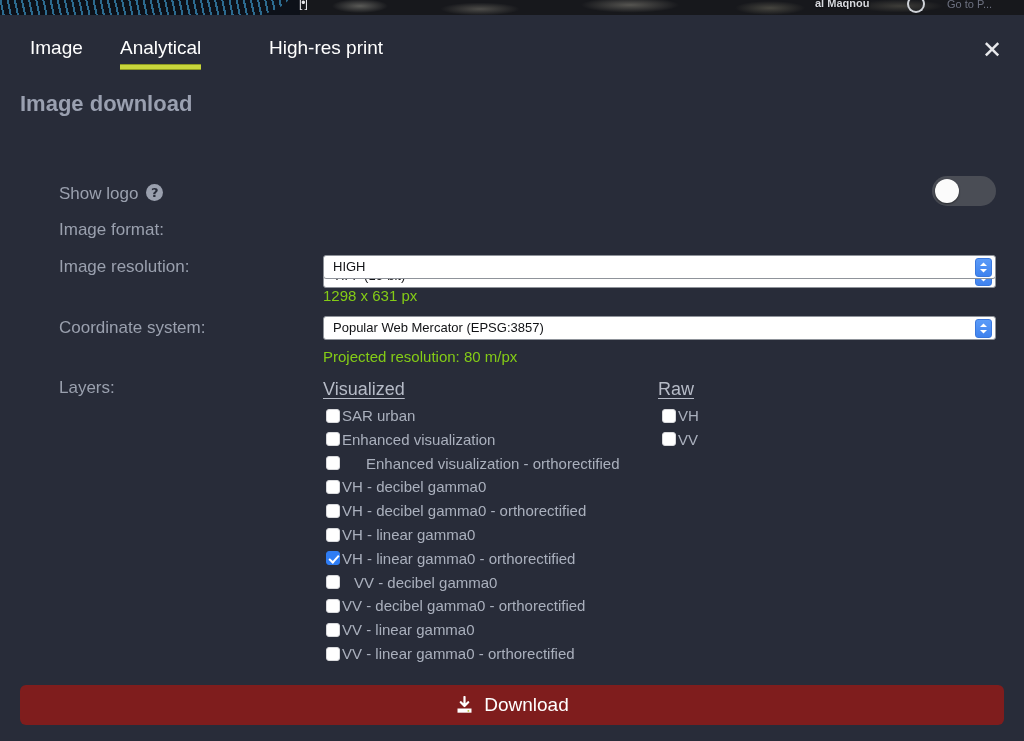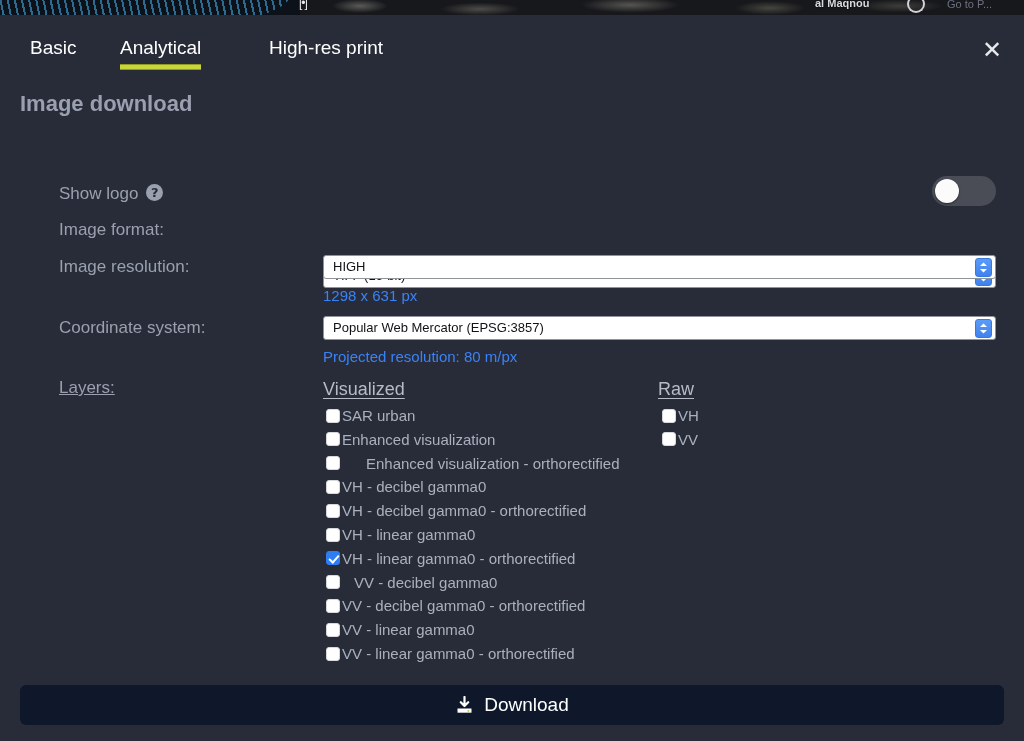--- a/index.html
+++ b/index.html
@@ -160,26 +160,26 @@
     position: absolute; right: 3px; top: 2px;
     width: 17px; height: 19px;
     border-radius: 3px;
     background: linear-gradient(#5b9bf8, #3f82ee);
     border: 1px solid #3a78dd;
   }
   .sel-wrap .spinner svg { display: block; margin: 2px auto 0; }
 
   .sub-note {
     position: absolute; left: 323px;
-    color: #3b82f6; font-size: 15px;
-    white-space: nowrap;
-  }
-
-  
-  #layers-label { position: absolute; left: 59px; top: 363px; color: #9aa0ae; font-size: 17px; text-decoration: underline; }
+    color: #84cc16; font-size: 15px;
+    white-space: nowrap;
+  }
+
+  
+  #layers-label { position: absolute; left: 59px; top: 363px; color: #9aa0ae; font-size: 17px; }
   .col-title {
     position: absolute;
     color: #b6bbc7; font-size: 18px;
     text-decoration: underline;
     text-underline-offset: 3px;
   }
   #col-visualized { left: 323px; top: 364px; }
   #col-raw { left: 658px; top: 364px; }
 
   .cb-row {
@@ -209,21 +209,21 @@
   }
   .cb-label {
     margin-left: 2px;
     color: #aab0bd; font-size: 15px;
   }
 
   
   #download-btn {
     position: absolute; left: 20px; top: 670px;
     width: 984px; height: 40px;
-    background: #0f172a;
+    background: #7f1d1d;
     border-radius: 6px;
     display: flex; align-items: center; justify-content: center;
     cursor: pointer;
   }
   #download-btn .dl-text {
     color: #ffffff; font-size: 19px;
     margin-left: 10px;
   }
   #download-btn svg { display: block; }
 </style>
@@ -235,21 +235,21 @@
   <div class="terrain"></div>
   <div class="poi-pin">[•]</div>
   <div class="place-label">al Maqnou</div>
   <div class="compass"></div>
   <div class="goto-label">Go to P...</div>
 </div>
 
 <div id="panel">
 
   <div id="tabbar">
-    <div class="tab t0">Basic</div>
+    <div class="tab t0">Image</div>
     <div class="tab t1 active">Analytical</div>
     <div class="tab t2">High-res print</div>
     <div id="close-btn">✕</div>
   </div>
 
   <div id="heading">Image download</div>
 
   <div id="form">
 
     <div class="row">

